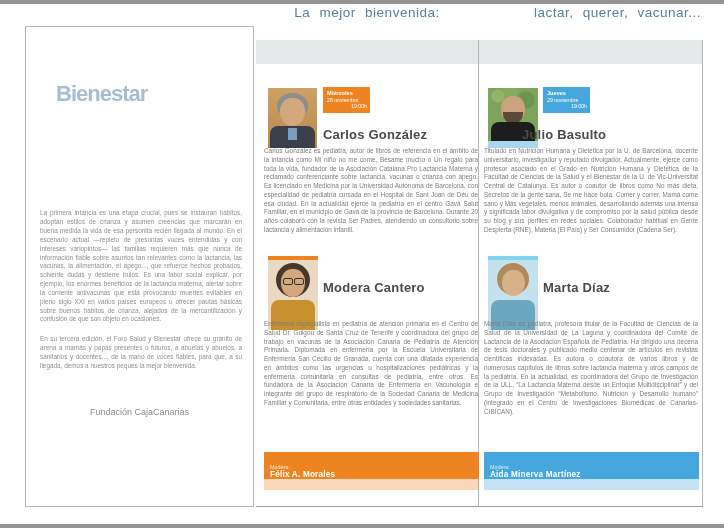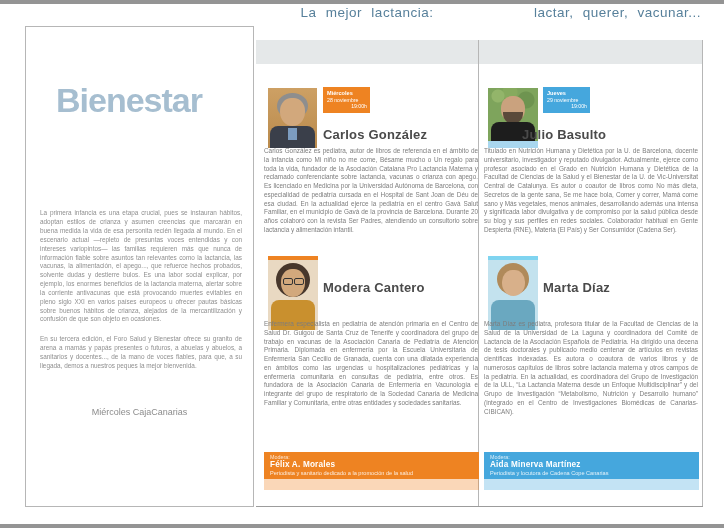--- a/index.html
+++ b/index.html
@@ -14,21 +14,21 @@
   
   .left-panel{
     position:absolute;left:25px;top:26px;width:229px;height:481px;
     border:1px solid #b6b6b6;background:#fff;box-sizing:border-box;
   }
   .logo{position:absolute;left:18px;top:58px;width:200px;color:#a6bed0;line-height:1;}
   .logo-line1{white-space:nowrap;}
   .logo .foro{font-size:15px;font-weight:bold;letter-spacing:2.5px;vertical-align:14px;}
   .logo .salud{font-size:34px;font-weight:bold;letter-spacing:-1px;}
   .logo .y{font-size:16px;font-weight:bold;margin-left:2px;}
-  .logo-line2{font-size:34px;font-weight:bold;letter-spacing:-1px;margin-top:-2px;margin-left:12px;}
+  .logo-line2{font-size:22px;font-weight:bold;letter-spacing:-1px;margin-top:-2px;margin-left:12px;}
 
   .intro{
     position:absolute;left:14px;width:202px;
     font-size:6.4px;line-height:1.38;color:#8f8f8f;text-align:justify;
   }
   .intro-1{top:176px;}
   .intro-2{top:302px;}
   .panel-footer{
     position:absolute;left:0;right:0;top:380px;text-align:center;
     font-size:9px;color:#8c8c8c;
@@ -74,46 +74,46 @@
     position:absolute;font-size:13px;font-weight:bold;color:#4a4a4a;letter-spacing:.2px;
   }
   .bio{
     position:absolute;width:214px;font-size:6.4px;line-height:1.37;
     color:#7d7d7d;text-align:justify;
   }
 
   
   .mod-box{
     position:absolute;width:215px;height:27px;box-sizing:border-box;
-    padding:2px 6px;color:#fff;line-height:1.2;
+    padding:12px 6px;color:#fff;line-height:1.2;
   }
   .mod-box .mod-label{font-size:5.4px;opacity:.8;}
   .mod-box .mod-name{font-size:8.2px;font-weight:bold;letter-spacing:.2px;}
   .mod-box .mod-desc{font-size:5.6px;opacity:.85;}
   .mod-orange{background:#ee8322;}
   .mod-blue{background:#45a7dd;}
   .mod-stripe{position:absolute;width:215px;height:11px;opacity:.32;}
 </style>
 </head>
 <body>
 
 <div class="edge-bar edge-top"></div>
 <div class="edge-bar edge-bottom"></div>
 
 <div class="left-panel">
   <div class="logo">
     <div class="logo-line2">Bienestar</div>
   </div>
   <p class="intro intro-1">La primera infancia es una etapa crucial, pues se instauran hábitos, adoptan estilos de crianza y asumen creencias que marcarán en buena medida la vida de esa personita recién llegada al mundo. En el escenario actual —repleto de presuntas voces entendidas y con intereses variopintos— las familias requieren más que nunca de información fiable sobre asuntos tan relevantes como la lactancia, las vacunas, la alimentación, el apego..., que refuerce hechos probados, solvente dudas y destierre bulos. Es una labor social explicar, por ejemplo, los enormes beneficios de la lactancia materna, alertar sobre la corriente antivacunas que está provocando muertes evitables en pleno siglo XXI en varios países europeos u ofrecer pautas básicas sobre buenos hábitos de crianza, alejados de la mercantilización y confusión de que son objeto en ocasiones.</p>
   <p class="intro intro-2">En su tercera edición, el Foro Salud y Bienestar ofrece su granito de arena a mamás y papás presentes o futuros, a abuelas y abuelos, a sanitarios y docentes..., de la mano de voces fiables, para que, a su llegada, demos a nuestros peques la mejor bienvenida.</p>
-  <div class="panel-footer">Miércoles CajaCanarias</div>
+  <div class="panel-footer">Fundación CajaCanarias</div>
 </div>
 
 <div class="header-band"></div>
-<div class="header-cell left">La mejor lactancia:</div>
+<div class="header-cell left">La mejor bienvenida:</div>
 <div class="header-cell right">lactar, querer, vacunar...</div>
 
 <div class="vline vline-mid"></div>
 <div class="vline vline-right"></div>
 <div class="hline-bottom"></div>
 
 <div class="photo" style="left:268px;top:88px;width:49px;height:60px;background:linear-gradient(#cda064,#b98a4c);">
   <span class="hair" style="left:9px;top:5px;width:31px;height:26px;background:#8e8e8e;"></span>
   <span class="face" style="left:12px;top:10px;width:25px;height:28px;background:#d2a87c;"></span>
   <span class="body" style="left:2px;top:38px;width:45px;height:22px;background:#3a3f4a;"></span>

